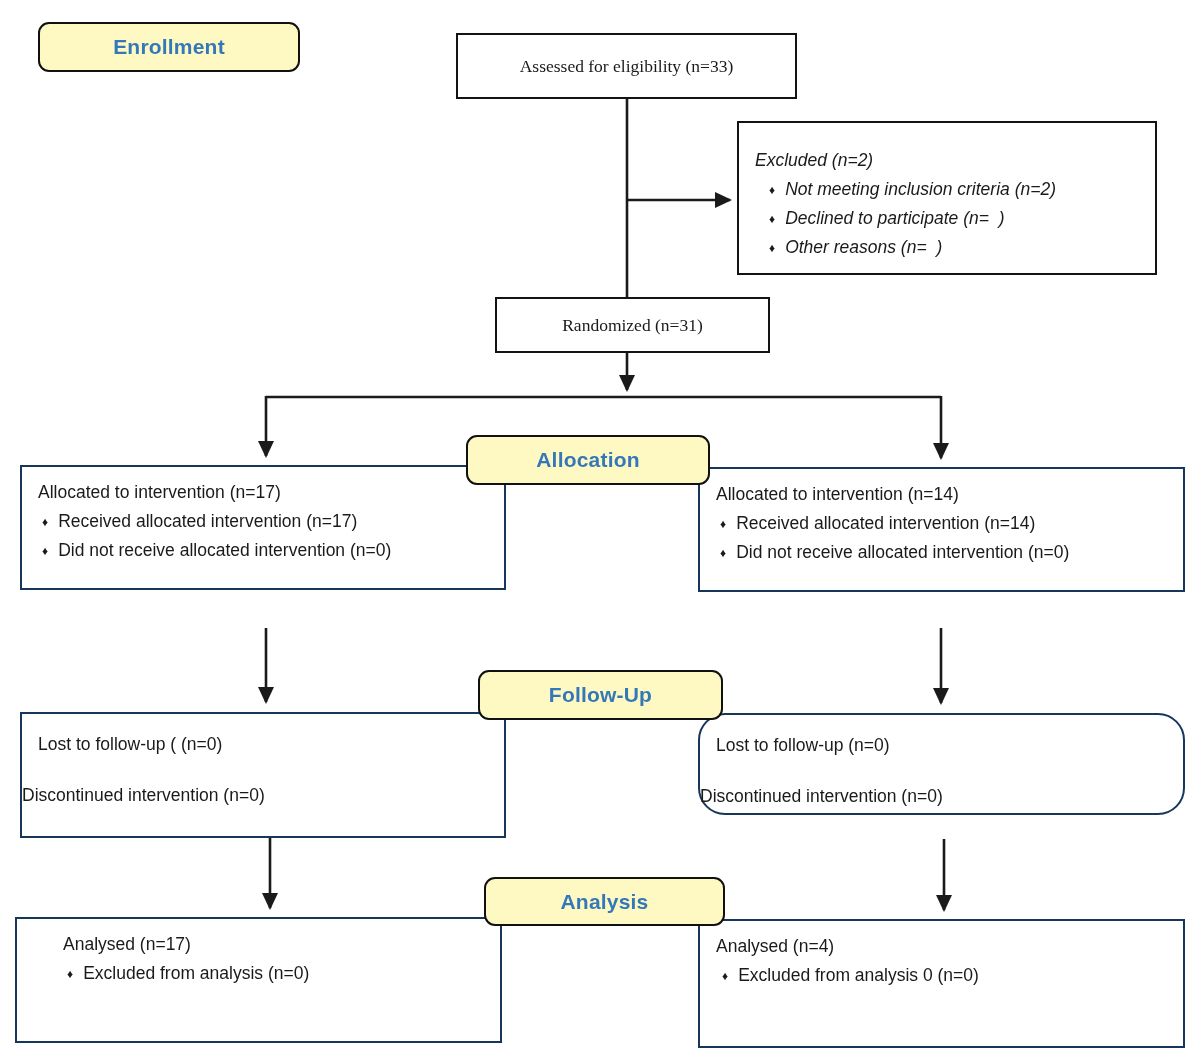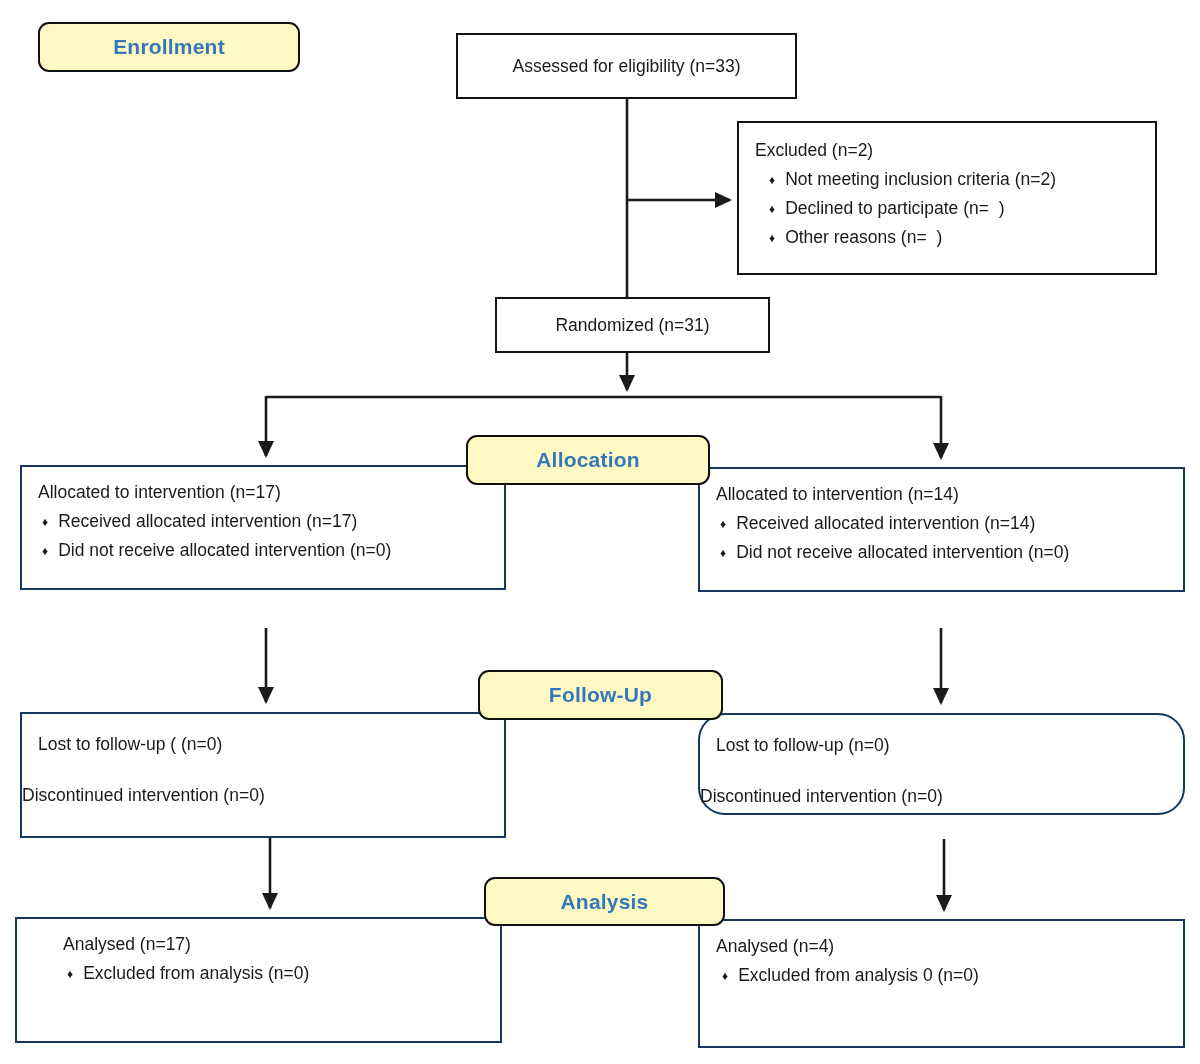--- a/index.html
+++ b/index.html
@@ -6,37 +6,37 @@
   .canvas{
     position:relative;width:1200px;height:1064px;background:#ffffff;overflow:hidden;
     font-family:"Liberation Sans","DejaVu Sans",sans-serif;color:#1a1a1a;
   }
   svg.connectors{position:absolute;top:0;left:0;z-index:1;}
   .box{
     position:absolute;background:#ffffff;border:2.5px solid #16365c;
     box-sizing:border-box;z-index:2;font-size:17.5px;line-height:1.2;
   }
   .box.b-dark{border-color:#131313;}
-  .center{display:flex;align-items:center;justify-content:center;text-align:right;}
+  .center{display:flex;align-items:center;justify-content:center;text-align:right;font-family:Liberation Serif, serif;}
   .pill{
     position:absolute;background:#fef9c3;border:2.5px solid #111111;border-radius:11px;
     display:flex;align-items:center;justify-content:center;z-index:3;
     font-weight:bold;font-size:21px;color:#3578ba;box-sizing:border-box;
     letter-spacing:0.2px;
   }
   .title{margin:15px 0 0 16px;white-space:pre-wrap;}
   .bullet{display:flex;align-items:flex-start;margin:8px 0 0 30px;white-space:pre-wrap;}
   .blt{font-size:12px;margin:4px 10px 0 0;}
   .fu-line1{margin:20px 0 0 16px;white-space:pre-wrap;}
   .fu-line2{margin:30px 0 0 0;white-space:pre-wrap;}
 
   
   #pill-enrollment{left:38px;top:22px;width:262px;height:50px;}
   #box-assessed{left:456px;top:33px;width:341px;height:66px;}
-  #box-excluded{left:737px;top:121px;width:420px;height:154px;padding-top:2px;}
+  #box-excluded{left:737px;top:121px;width:420px;height:154px;padding-top:12px;font-style:italic;}
   #box-randomized{left:495px;top:297px;width:275px;height:56px;}
   #pill-allocation{left:466px;top:435px;width:244px;height:50px;}
   #box-alloc-left{left:20px;top:465px;width:486px;height:125px;}
   #box-alloc-right{left:698px;top:467px;width:487px;height:125px;}
   #pill-followup{left:478px;top:670px;width:245px;height:50px;}
   #box-fu-left{left:20px;top:712px;width:486px;height:126px;}
   #box-fu-right{left:698px;top:713px;width:487px;height:102px;border-radius:27px;}
   #pill-analysis{left:484px;top:877px;width:241px;height:49px;}
   #box-an-left{left:15px;top:917px;width:487px;height:126px;padding-left:26px;}
   #box-an-right{left:698px;top:919px;width:487px;height:129px;}

